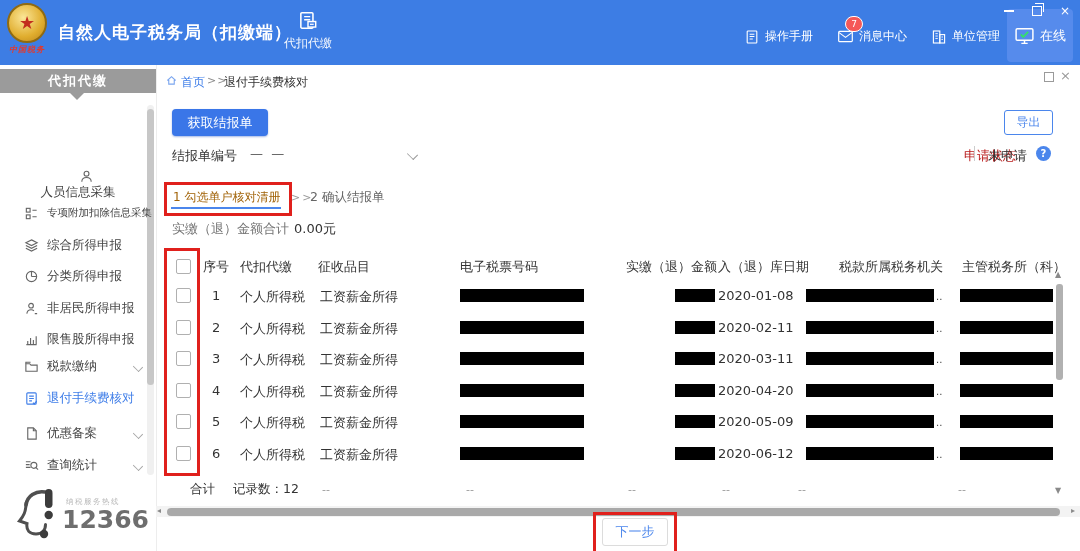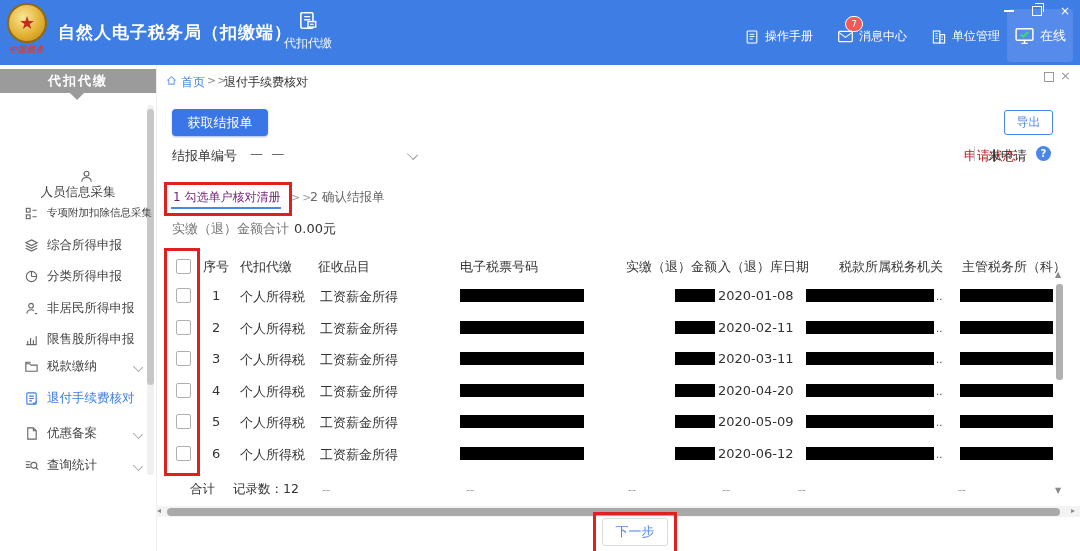--- a/index.html
+++ b/index.html
@@ -63,21 +63,21 @@
   .lbl-reportno{position:absolute;left:172px;top:147px;font-size:13px;color:#333;}
   .val-reportno{position:absolute;left:250px;top:146px;font-size:13px;color:#555;letter-spacing:2px;cursor:pointer;}
   .dd-chev{position:absolute;left:408px;top:150px;width:8px;height:8px;border-right:1.4px solid #999;border-bottom:1.4px solid #999;transform:rotate(45deg) scale(1,.75);cursor:pointer;}
   .lbl-status{position:absolute;left:964px;top:147px;font-size:13px;color:#b91c1c;}
   .status-div{position:absolute;left:974px;top:146px;width:1px;height:15px;background:#ccc;}
   .val-status{position:absolute;left:988px;top:147px;font-size:13px;color:#333;}
   .help-circle{position:absolute;left:1036px;top:146px;width:15px;height:15px;border-radius:50%;background:#4b86ec;
      color:#fff;font-size:10px;font-weight:bold;text-align:center;line-height:15px;cursor:pointer;}
 
   
-  .step1{position:absolute;left:173px;top:189px;font-size:12px;color:#701a75;cursor:pointer;}
+  .step1{position:absolute;left:173px;top:189px;font-size:12px;color:#a16207;cursor:pointer;}
   .step1-underline{position:absolute;left:171px;top:207px;width:110px;height:2px;background:#4b86ec;}
   .step-sep{position:absolute;left:291px;top:191px;font-size:11px;color:#999;letter-spacing:2px;}
   .step2{position:absolute;left:310px;top:189px;font-size:12.5px;color:#666;}
   .sum-label{position:absolute;left:172px;top:220px;font-size:13px;color:#737373;}
   .sum-value{position:absolute;left:294px;top:220px;font-size:13px;color:#333;}
 
   
   .thead span{position:absolute;top:258px;font-size:13px;color:#333;white-space:nowrap;}
   .checkbox{width:13px;height:13px;border:1px solid #b0b0b0;border-radius:2px;background:#fff;cursor:pointer;}
   .trow{position:absolute;left:0;width:1080px;height:32px;}
@@ -276,20 +276,33 @@
               <path d="M2 4h5M2 7h4M2 10h5"></path>
               <circle cx="10.5" cy="7.8" r="3.2"></circle>
               <path d="M12.8 10.2L15 12.4"></path>
             </svg>
           </span>
           <span>查询统计</span>
           <span class="chev"></span>
         </div>
       </nav>
     <div class="collapse">«</div>
+    <div class="hotline">
+      <span class="icn">
+        <svg width="48" height="58" viewBox="0 0 48 58" fill="none">
+          <path d="M31 7 A16 15 0 0 0 12 20" stroke="#4f4f4f" stroke-width="3.6" stroke-linecap="round"></path>
+          <path d="M12 18c0 9-2.5 13-6.5 18l7.5 2.5c-1 7 2.5 10.5 9 10.5 6 0 9.5-4 9.5-9.5" stroke="#4f4f4f" stroke-width="3" stroke-linecap="round"></path>
+          <circle cx="30" cy="49" r="4.2" fill="#3c3c3c"></circle>
+          <rect x="31" y="4" width="7.5" height="19" rx="3.7" fill="#3c3c3c"></rect>
+          <circle cx="34.7" cy="30" r="4.2" fill="#3c3c3c"></circle>
+        </svg>
+      </span>
+      <span class="hotline-name">纳税服务热线</span>
+      <span class="hotline-number">12366</span>
+    </div>
   </div>
 
   <span class="crumb-home-icn icn">
     <svg width="11" height="11" viewBox="0 0 12 12" fill="none">
       <path d="M1.5 6L6 1.8 10.5 6M3 5.5V10h6V5.5" stroke="#7ba6ef" stroke-width="1.2"></path>
     </svg>
   </span>
   <span class="crumb-home">首页</span>
   <span class="crumb-sep">&gt;&gt;</span>
   <span class="crumb-cur">退付手续费核对</span>

